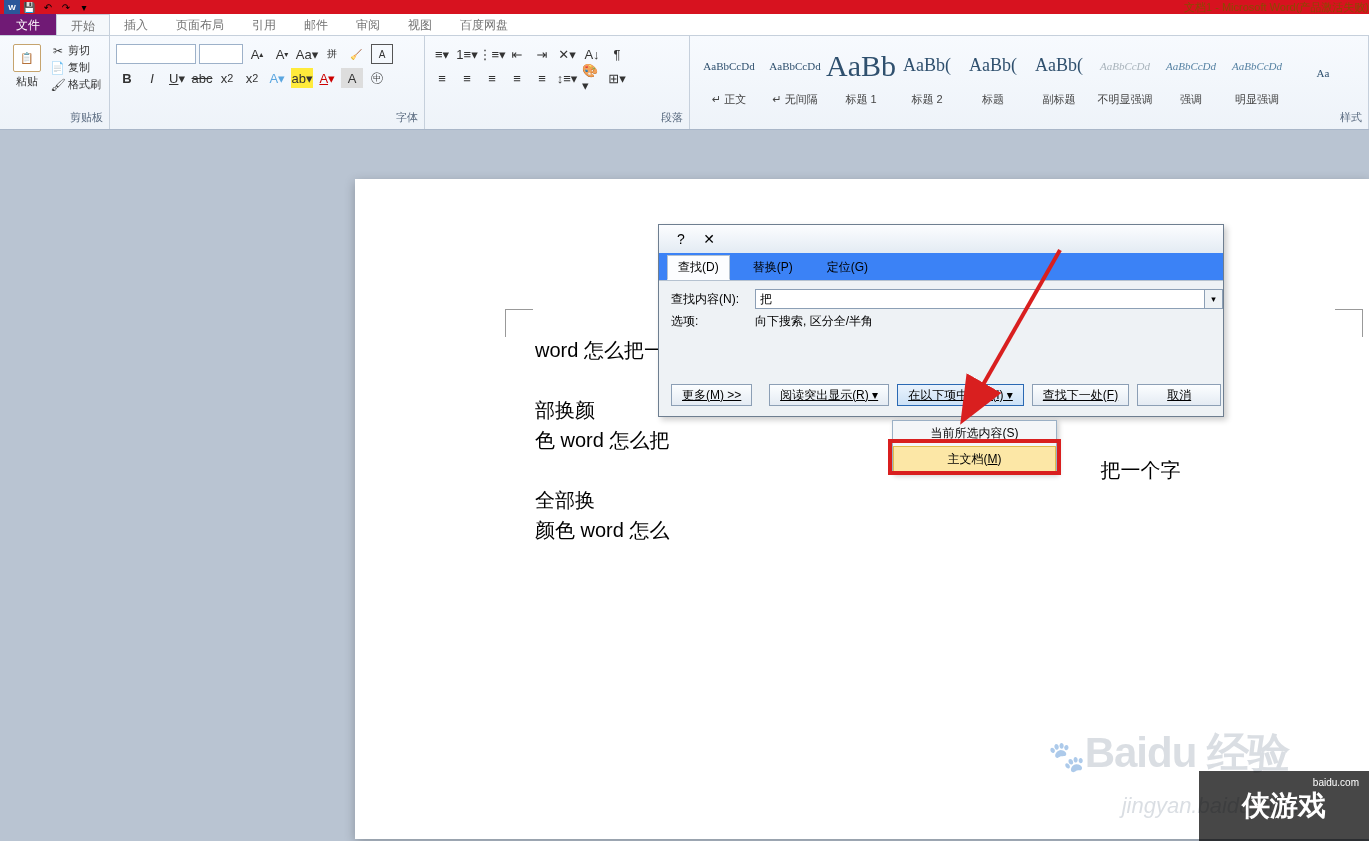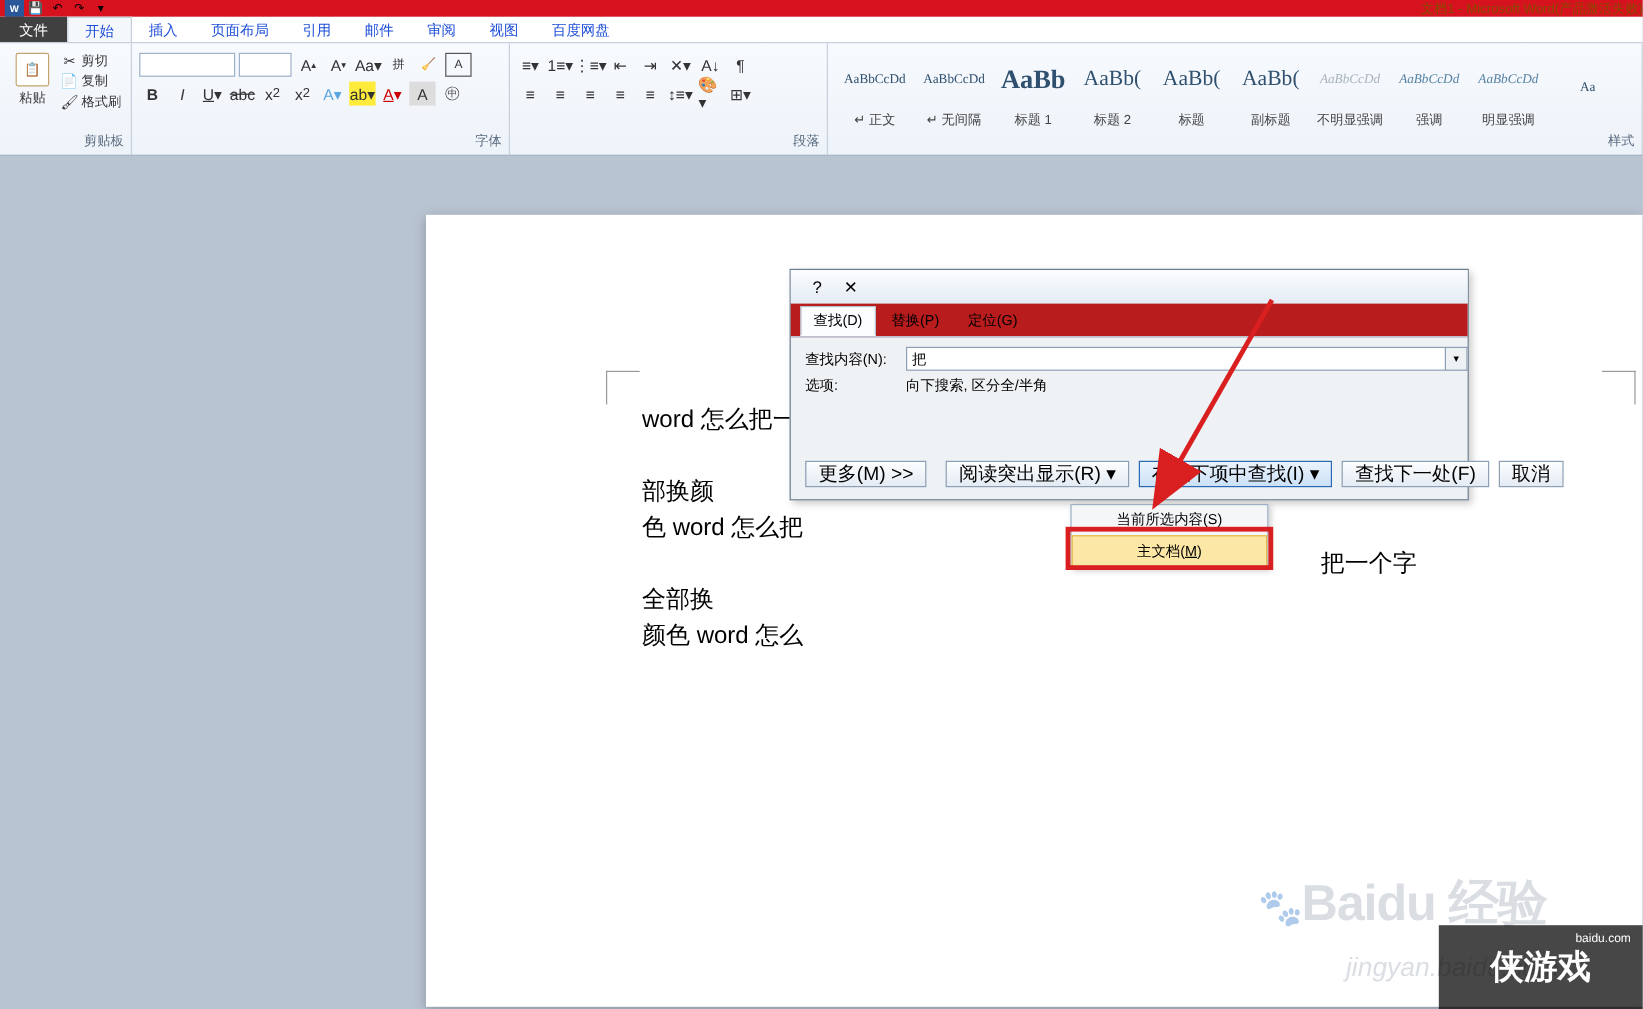--- a/index.html
+++ b/index.html
@@ -6,22 +6,22 @@
 body { width:1369px; height:841px; background:#b9c4d2; overflow:hidden; position:relative; }
 
 
 .titlebar { height:14px; background:#d7121f; display:flex; align-items:center; }
 .titlebar .qat { display:flex; align-items:center; gap:2px; padding-left:4px; }
 .qat-icon { width:16px; height:14px; display:flex; align-items:center; justify-content:center; font-size:10px; }
 .titlebar .title { flex:1; text-align:right; font-size:11px; color:#8a4a00; }
 
 
 .ribbon-tabs { height:22px; background:#fff; border-bottom:1px solid #c6d0dc; display:flex; font-size:12px; }
-.ribbon-tabs .tab { padding:3px 14px; cursor:pointer; color:#1d4ed8; }
-.ribbon-tabs .file-tab { background:#404040; color:#fff; padding:3px 16px; }
+.ribbon-tabs .tab { padding:3px 14px; cursor:pointer; color:#737373; }
+.ribbon-tabs .file-tab { background:#701a75; color:#fff; padding:3px 16px; }
 .ribbon-tabs .tab.active { background:#f5f8fb; border:1px solid #c6d0dc; border-bottom:none; }
 
 
 .ribbon { height:94px; background:linear-gradient(#f7fafe,#eef3f9); border-bottom:1px solid #a9b6c8; display:flex; }
 .group { border-right:1px solid #c6d0dc; padding:2px 6px; display:flex; flex-direction:column; }
 .group-content { flex:1; display:flex; align-items:flex-start; }
 .group-label { text-align:right; font-size:11px; color:#5a6b80; padding-bottom:2px; }
 .big-btn { width:42px; display:flex; flex-direction:column; align-items:center; justify-content:center; font-size:11px; color:#333; gap:2px; padding-top:6px; }
 .icon-box { width:28px; height:28px; border:1px solid #c6a46e; background:#fff; border-radius:2px; display:flex; align-items:center; justify-content:center; }
 .mini-row { display:flex; align-items:center; gap:2px; font-size:11px; padding:1px 2px; color:#333; }
@@ -41,31 +41,31 @@
 .page { position:absolute; left:355px; top:48px; width:1014px; height:660px; background:#fff; box-shadow:0 3px 10px rgba(0,0,0,.25); padding:156px 180px 0 180px; font-family:"SimSun"; font-size:20px; line-height:30px; }
 .page .corner { position:absolute; width:28px; height:28px; }
 .corner.tl { left:150px; top:130px; border-left:1px solid #999; border-top:1px solid #999; }
 .corner.tr { right:6px; top:130px; border-right:1px solid #999; border-top:1px solid #999; }
 
 
 .dialog { position:absolute; left:658px; top:224px; width:566px; background:#eef2f5; border:1px solid #6e7e90; box-shadow:3px 3px 6px rgba(0,0,0,.2); font-size:12px; }
 .dlg-title { height:28px; display:flex; align-items:center; padding:0 8px; background:linear-gradient(#fcfdff,#e3ebf3); }
 .dlg-title .t { flex:1; }
 .dlg-title .btn { width:28px; text-align:center; font-size:14px; }
-.dlg-tabs { display:flex; border-bottom:1px solid #b5c2d0; padding:2px 8px 0 8px; gap:2px; background:#b91c1c; }
+.dlg-tabs { display:flex; border-bottom:1px solid #b5c2d0; padding:2px 8px 0 8px; gap:12px; background:#3b82f6; }
 .dlg-tabs .dtab { padding:3px 10px; border:1px solid transparent; font-size:12px; }
 .dlg-tabs .dtab.active { background:#fcfdff; border:1px solid #b5c2d0; border-bottom-color:#fcfdff; }
 .dlg-body { padding:6px 0 10px 12px; }
 .dlg-row { display:flex; align-items:center; gap:4px; padding:2px 0; }
 .dlg-row .lab { width:80px; }
 .dlg-input { flex:1; height:20px; border:1px solid #8c9fb5; background:#fff; padding:0 4px; font-size:12px; }
 .dlg-input-wrap { flex:1; display:flex; }
 .dlg-drop { width:18px; border:1px solid #8c9fb5; border-left:none; background:#eef2f5; display:flex; align-items:center; justify-content:center; font-size:9px; }
 .dlg-btns { display:flex; gap:8px; justify-content:flex-start; padding-top:52px; }
-.dbtn { height:22px; border:1px solid #8c9fb5; background:linear-gradient(#fcfeff,#e4ebf3); padding:0 10px; font-size:16px; display:flex; align-items:center; white-space:nowrap; }
+.dbtn { height:22px; border:1px solid #8c9fb5; background:linear-gradient(#fcfeff,#e4ebf3); padding:0 10px; font-size:12px; display:flex; align-items:center; white-space:nowrap;text-decoration:underline; }
 .dbtn.sel { border:1px solid #2a69b3; background:linear-gradient(#eaf3fd,#cce1f6); }
 .dropdown-menu { position:absolute; left:892px; top:420px; width:165px; background:#f4f6f8; border:1px solid #9bb0c5; box-shadow:2px 2px 5px rgba(0,0,0,.2); font-size:12px; }
 .dropdown-menu .item { padding:4px 10px; text-align:center; }
 .dropdown-menu .item.hl { background:#fce7a6; border:1px solid #e2ba4a; }
 .redbox { position:absolute; left:888px; top:439px; width:173px; height:36px; border:4px solid #d91f1f; pointer-events:none; }
 
 
 .arrow-svg { position:absolute; left:0; top:0; pointer-events:none; }
 
 
@@ -195,21 +195,21 @@
       <div class="styles" id="styles-container">
           <div class="style-item">
             <div class="preview" style="font-size: 11px;">AaBbCcDd</div>
             <div class="name">↵ 正文</div>
           </div>
           <div class="style-item">
             <div class="preview" style="font-size: 11px;">AaBbCcDd</div>
             <div class="name">↵ 无间隔</div>
           </div>
           <div class="style-item">
-            <div class="preview" style="font-size: 22px; font-weight: bold;">AaBb</div>
+            <div class="preview" style="font-size: 30px;">AaBb</div>
             <div class="name">标题 1</div>
           </div>
           <div class="style-item">
             <div class="preview" style="font-size: 18px;">AaBb(</div>
             <div class="name">标题 2</div>
           </div>
           <div class="style-item">
             <div class="preview" style="font-size: 18px;">AaBb(</div>
             <div class="name">标题</div>
           </div>

